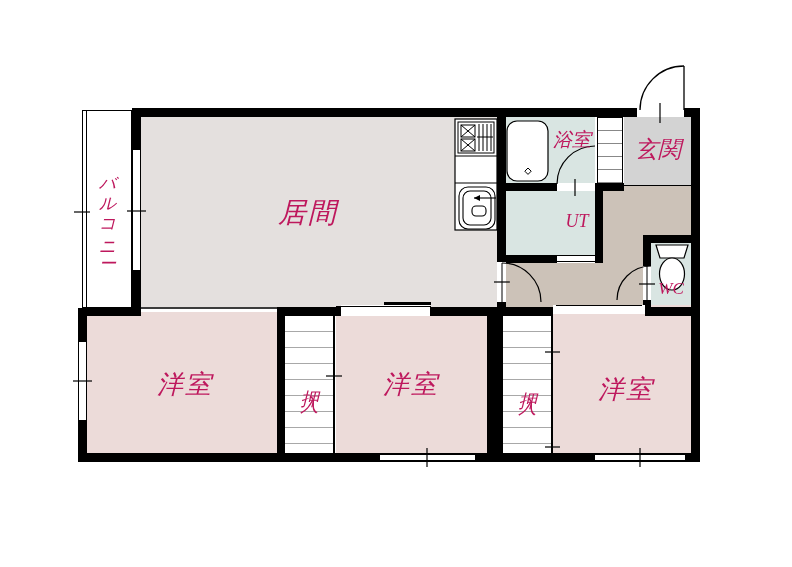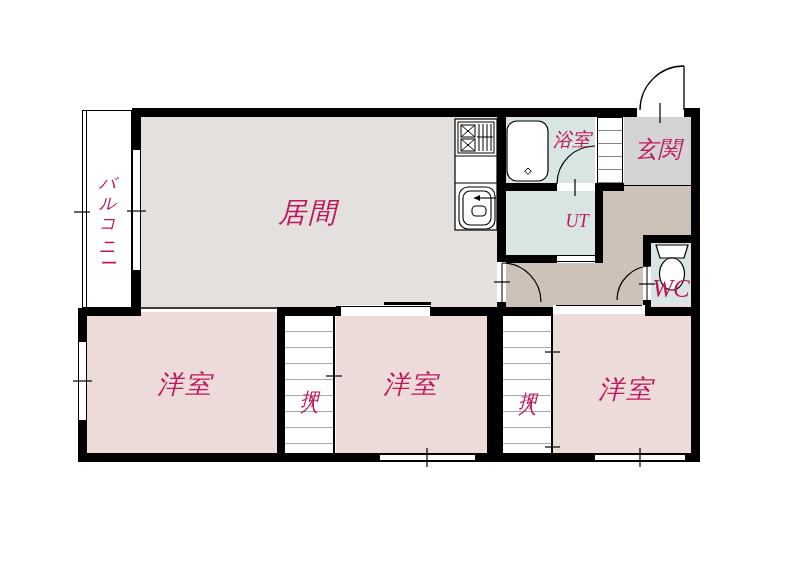--- a/index.html
+++ b/index.html
@@ -156,19 +156,19 @@
       <line x1="545" y1="352" x2="560" y2="352"></line>
       <line x1="545" y1="447" x2="560" y2="447"></line>
     </g>
   </svg>
 
   <div class="label vert" style="left:107px;top:210px;font-size:17px;letter-spacing:3px;">バルコニー</div>
   <div class="label" style="left:308px;top:213px;font-size:28px;letter-spacing:2px;">居間</div>
   <div class="label" style="left:572px;top:140px;font-size:19px;">浴室</div>
   <div class="label" style="left:658px;top:150px;font-size:23px;">玄関</div>
   <div class="label" style="left:549px;top:221px;font-size:18px;margin-left:28px;">UT</div>
-  <div class="label" style="left:671px;top:289px;font-size:25px;">WC</div>
+  <div class="label" style="left:671px;top:289px;font-size:17px;">WC</div>
   <div class="label vert" style="left:309px;top:380px;font-size:18px;letter-spacing:4px;">押入</div>
   <div class="label vert" style="left:527px;top:382px;font-size:18px;letter-spacing:4px;">押入</div>
   <div class="label" style="left:185px;top:385px;font-size:26px;letter-spacing:2px;">洋室</div>
   <div class="label" style="left:411px;top:385px;font-size:26px;letter-spacing:2px;">洋室</div>
   <div class="label" style="left:626px;top:390px;font-size:26px;letter-spacing:2px;">洋室</div>
 </div>
 
 </body></html>

